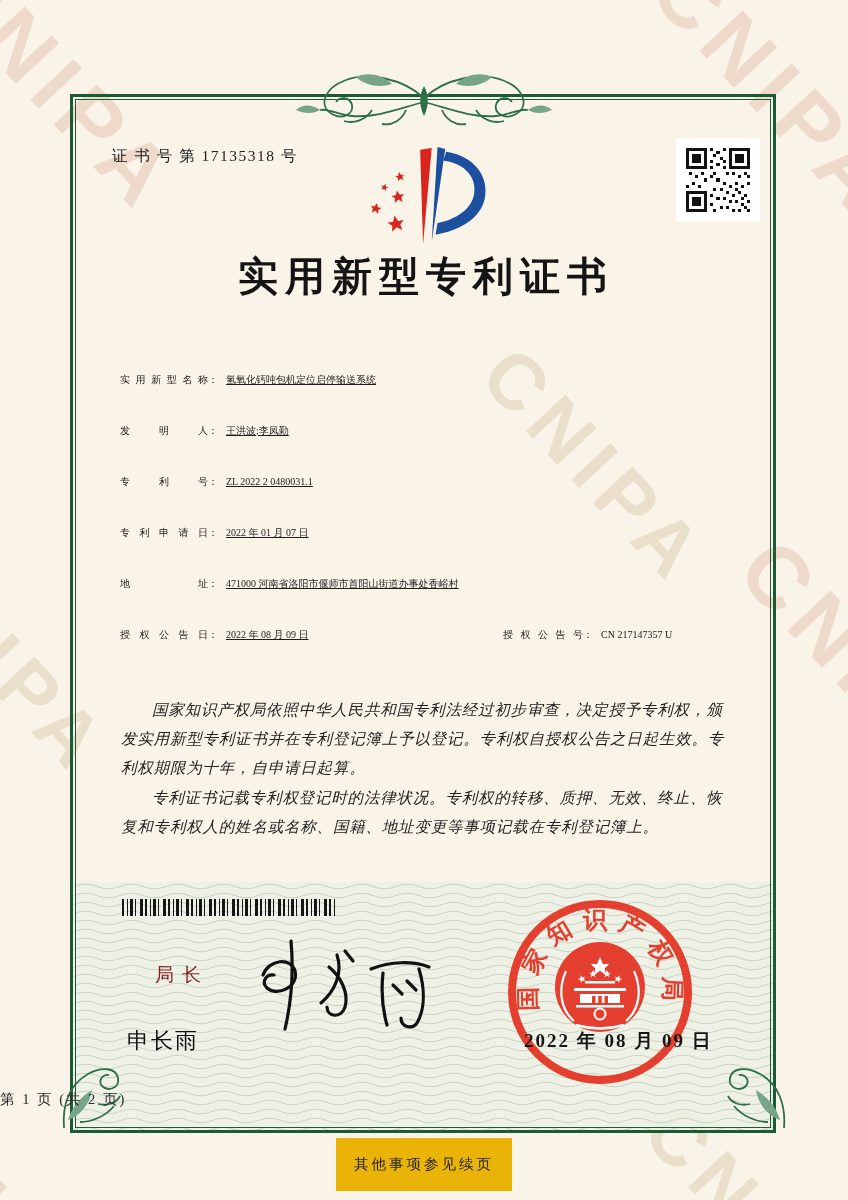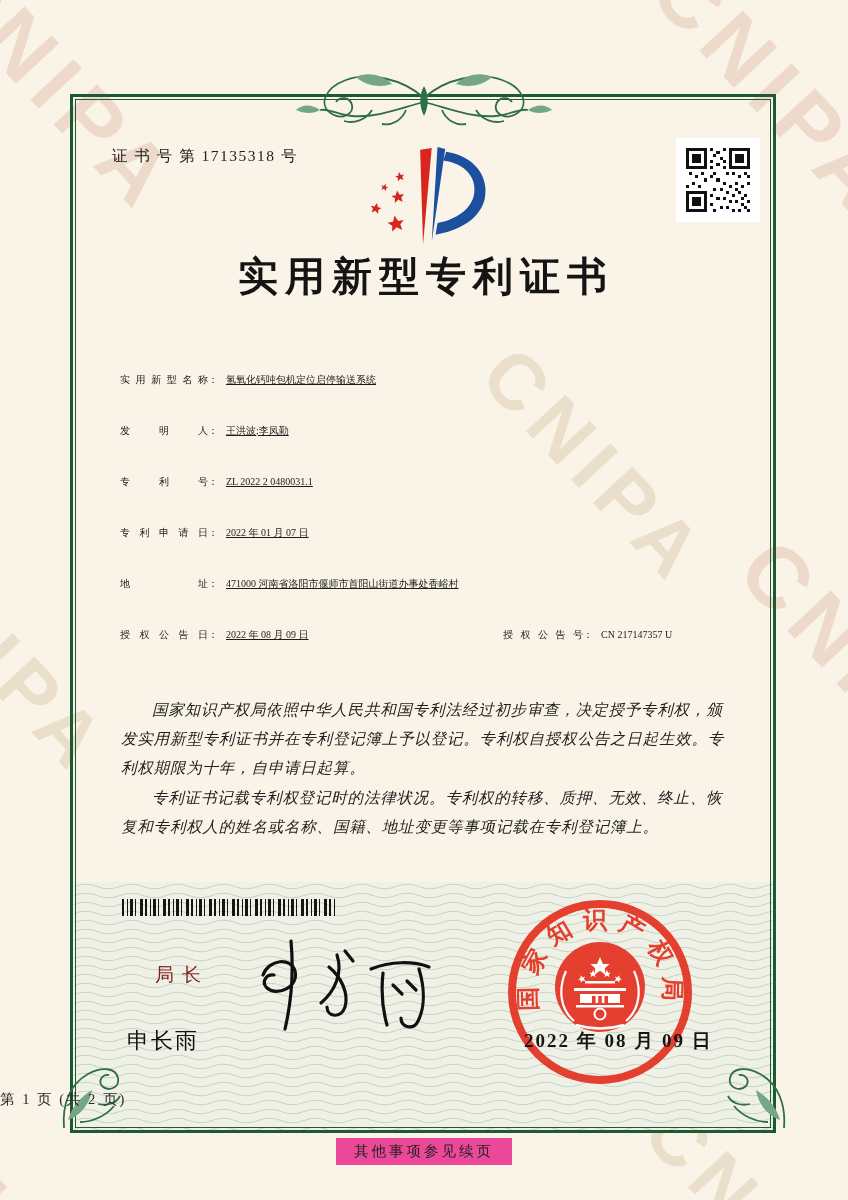--- a/index.html
+++ b/index.html
@@ -40,22 +40,22 @@
       #161616 5px 6px,rgba(0,0,0,0) 6px 8px,#161616 8px 11px,rgba(0,0,0,0) 11px 13px,
       #161616 13px 14px,rgba(0,0,0,0) 14px 18px,#161616 18px 21px,rgba(0,0,0,0) 21px 23px);}
   .sig-title{position:absolute;left:127px;top:962px;font-size:19px;letter-spacing:8px;color:#7f1d1d;margin-left:28px;}
   .sig-name{position:absolute;left:127px;top:1000px;font-size:22px;letter-spacing:2px;color:#111;margin-top:26px;}
   .sig-script{position:absolute;left:233px;top:933px;}
   .seal{position:absolute;left:478px;top:870px;}
   .seal-date{position:absolute;left:524px;top:1028px;font-size:19px;font-weight:600;
              letter-spacing:2px;color:#151515;}
   .page-info{position:absolute;left:0;right:0;top:1090px;
              font-size:14.5px;letter-spacing:2px;color:#2a2a2a;}
-  .strip{position:absolute;left:50%;transform:translateX(-50%);top:1138px;background:#ec4899;
-         padding:4px 18px;font-size:14.5px;letter-spacing:3px;color:#222;white-space:nowrap;}
+  .strip{position:absolute;left:50%;transform:translateX(-50%);top:1138px;background:#eab308;
+         padding:17px 18px;font-size:14.5px;letter-spacing:3px;color:#222;white-space:nowrap;}
   .orn-top{position:absolute;left:274px;top:64px;}
   .orn-bl{position:absolute;left:58px;top:1058px;}
   .orn-br{position:absolute;left:720px;top:1058px;}
 </style>
 </head>
 <body>
 
 <div class="page">
 
   <div class="wm wm-a" style="left:-14px;top:-64px;">CNIPA</div>

